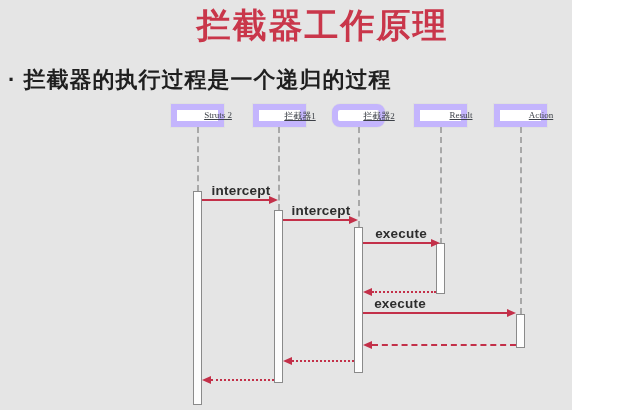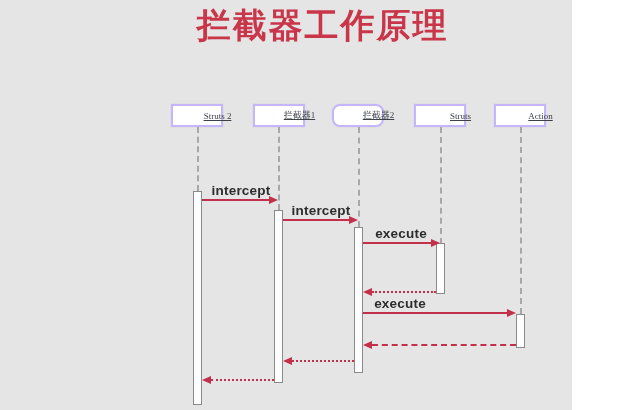--- a/index.html
+++ b/index.html
@@ -22,22 +22,22 @@
     position:absolute;left:8px;top:67px;
     font-size:22px;font-weight:700;letter-spacing:1px;
     color:#1f1f1f;line-height:1.2;
   }
 
   
   .diagram{position:absolute;left:0;top:0;width:643px;height:410px;}
 
   .actor{
     position:absolute;top:104px;width:52px;height:23px;
-    border:2px solid #c4b5fd;background:#fff;
-    display:flex;align-items:center;justify-content:center;
+    border:6px solid #c4b5fd;background:#fff;
+    display:flex;align-items:flex-start;justify-content:center;
     box-shadow:0 0 0 1px rgba(0,0,0,0.02);
     padding-left:41px;
   }
   .actor span{
     font-family:"Liberation Serif",serif;
     font-size:9px;color:#3d4148;text-decoration:underline;white-space:nowrap;
   }
 
   .lifeline{
     position:absolute;width:0;
@@ -72,34 +72,35 @@
     font-size:13.5px;font-weight:700;color:#2d2d2d;
     letter-spacing:0.2px;white-space:nowrap;
   }
 </style>
 </head>
 <body>
 
 <div class="canvas">
 
   <h1 class="slide-title">拦截器工作原理</h1>
+  <div class="slide-subtitle">· 拦截器的执行过程是一个递归的过程</div>
 
   <div class="diagram">
 
     <div class="actor" style="left:171px;">
       <span>Struts 2</span>
     </div>
     <div class="actor" style="left:253px;">
       <span>拦截器1</span>
     </div>
     <div class="actor" style="left:332px;border-radius:8px;">
       <span>拦截器2</span>
     </div>
     <div class="actor" style="left:414px;">
-      <span>Struts</span>
+      <span>Result</span>
     </div>
     <div class="actor" style="left:494px;">
       <span>Action</span>
     </div>
 
     <div class="lifeline" style="left:197px;top:127px;height:64px;"></div>
     <div class="lifeline" style="left:278px;top:127px;height:83px;"></div>
     <div class="lifeline" style="left:358px;top:127px;height:100px;"></div>
     <div class="lifeline" style="left:440px;top:127px;height:117px;"></div>
     <div class="lifeline" style="left:520px;top:127px;height:187px;"></div>

